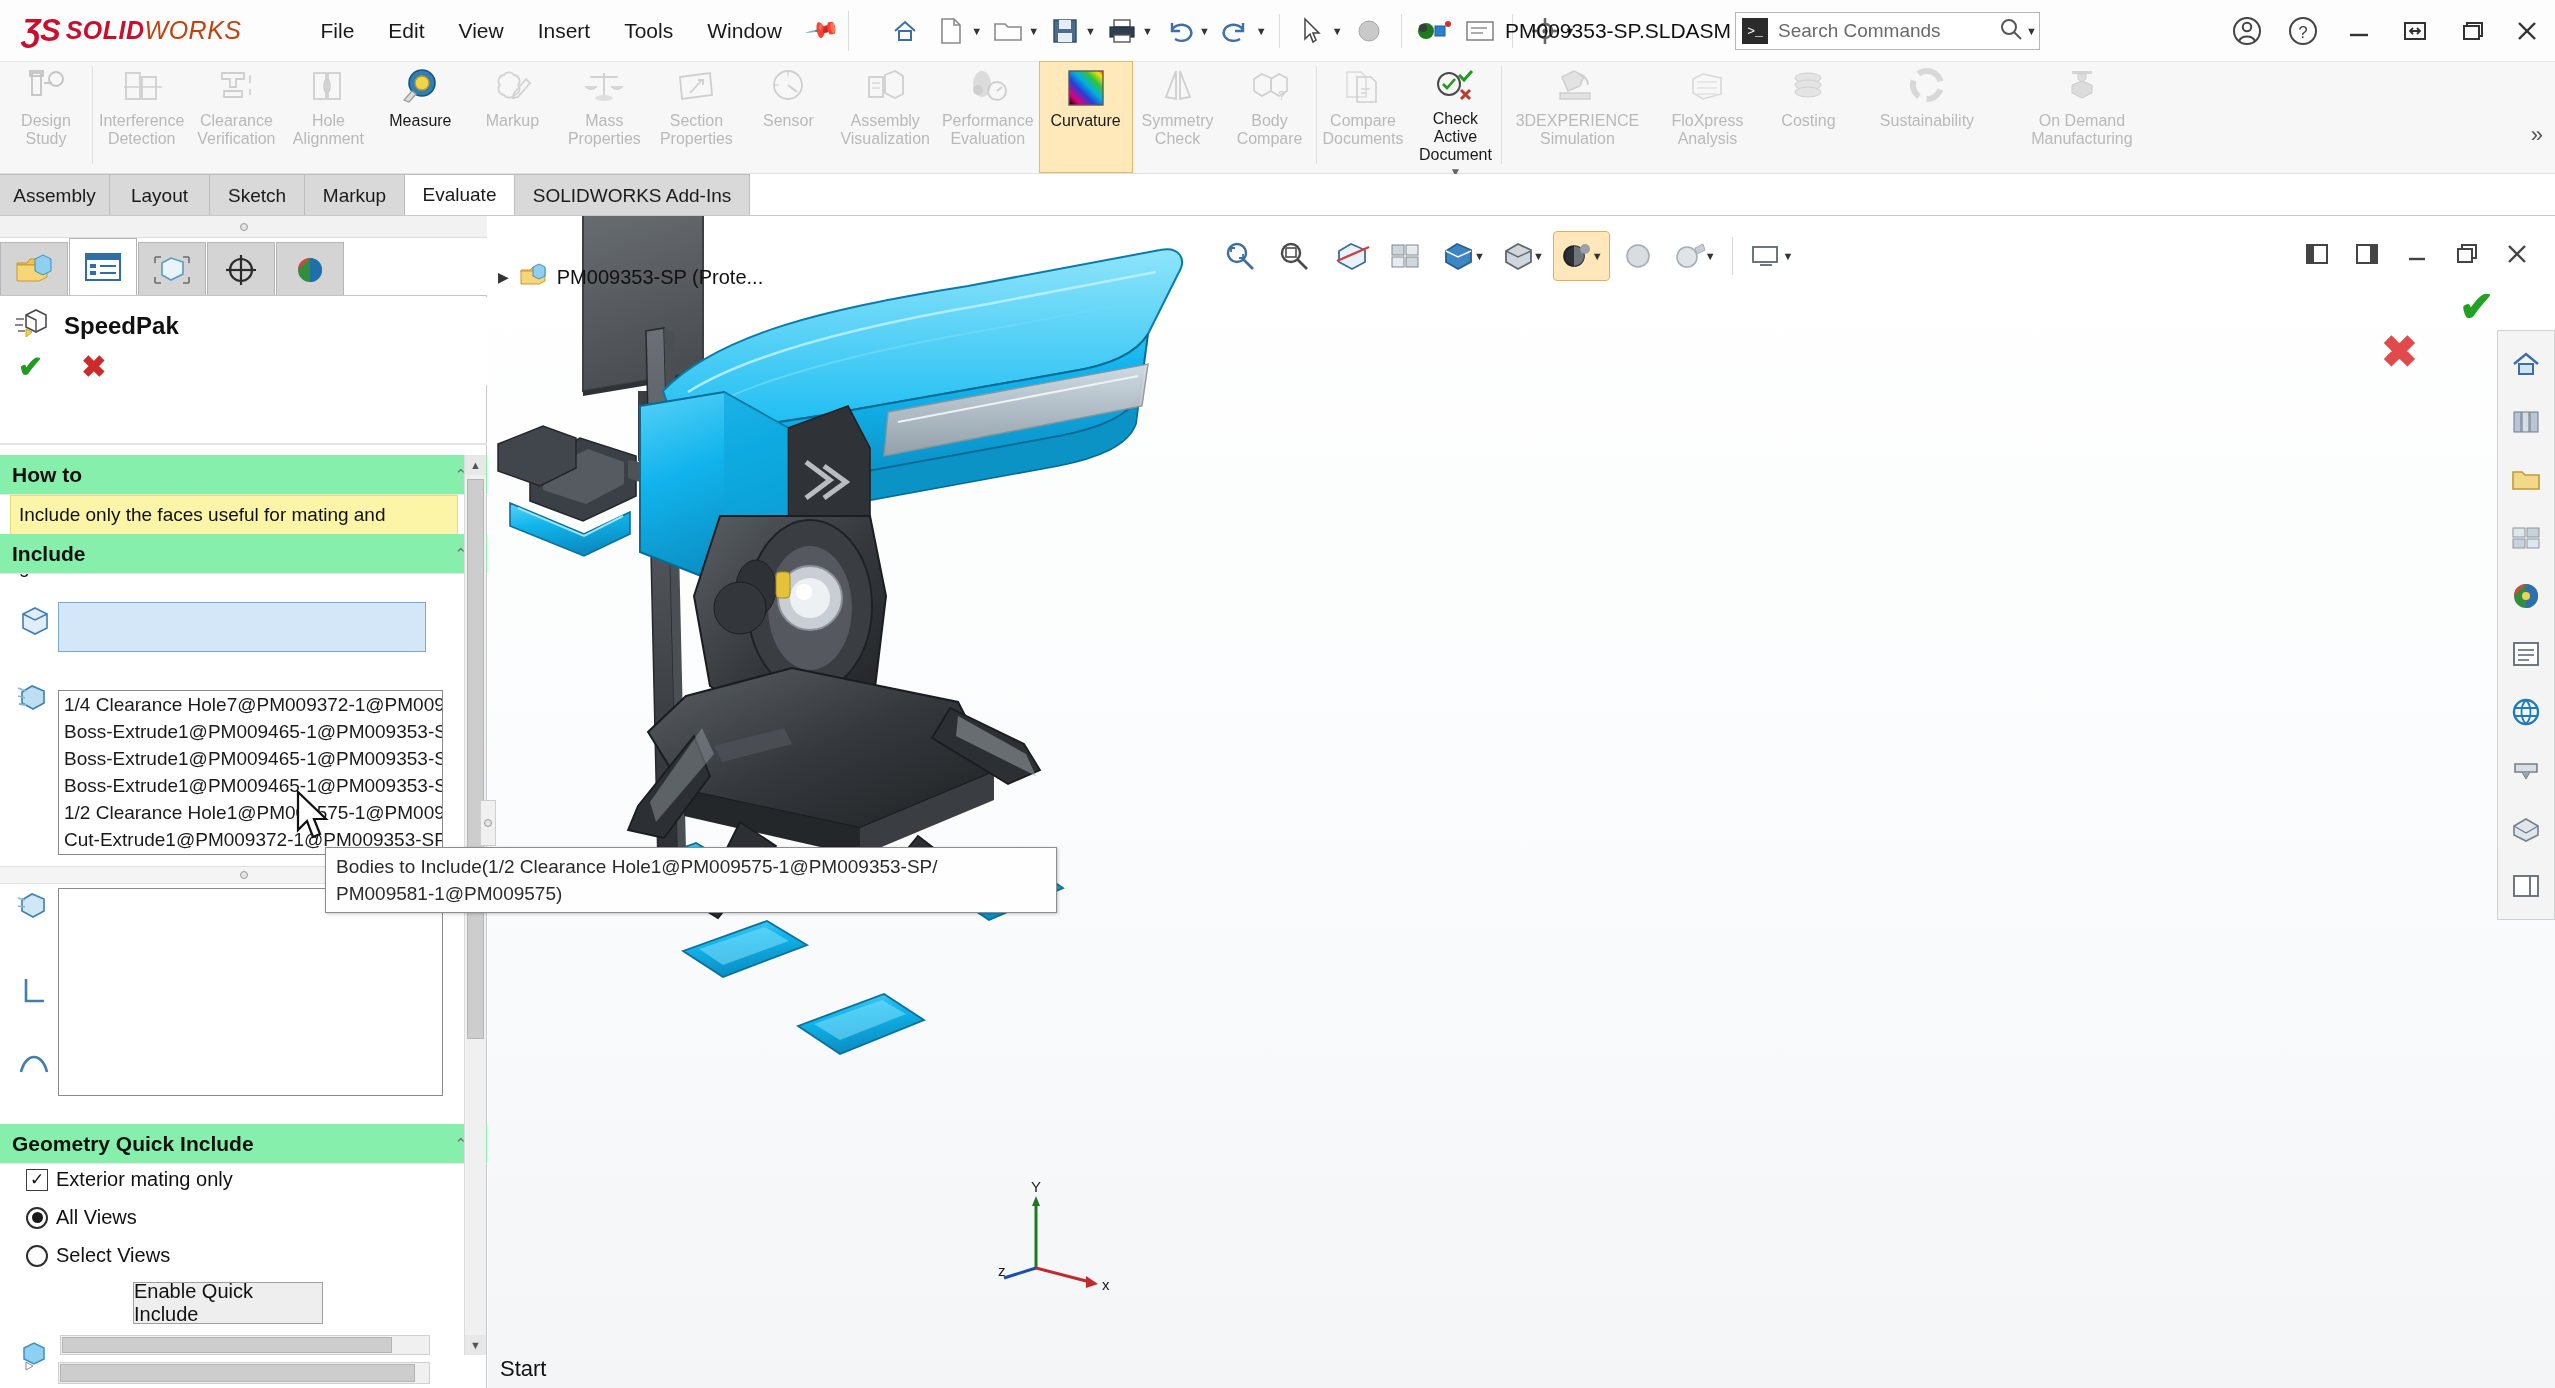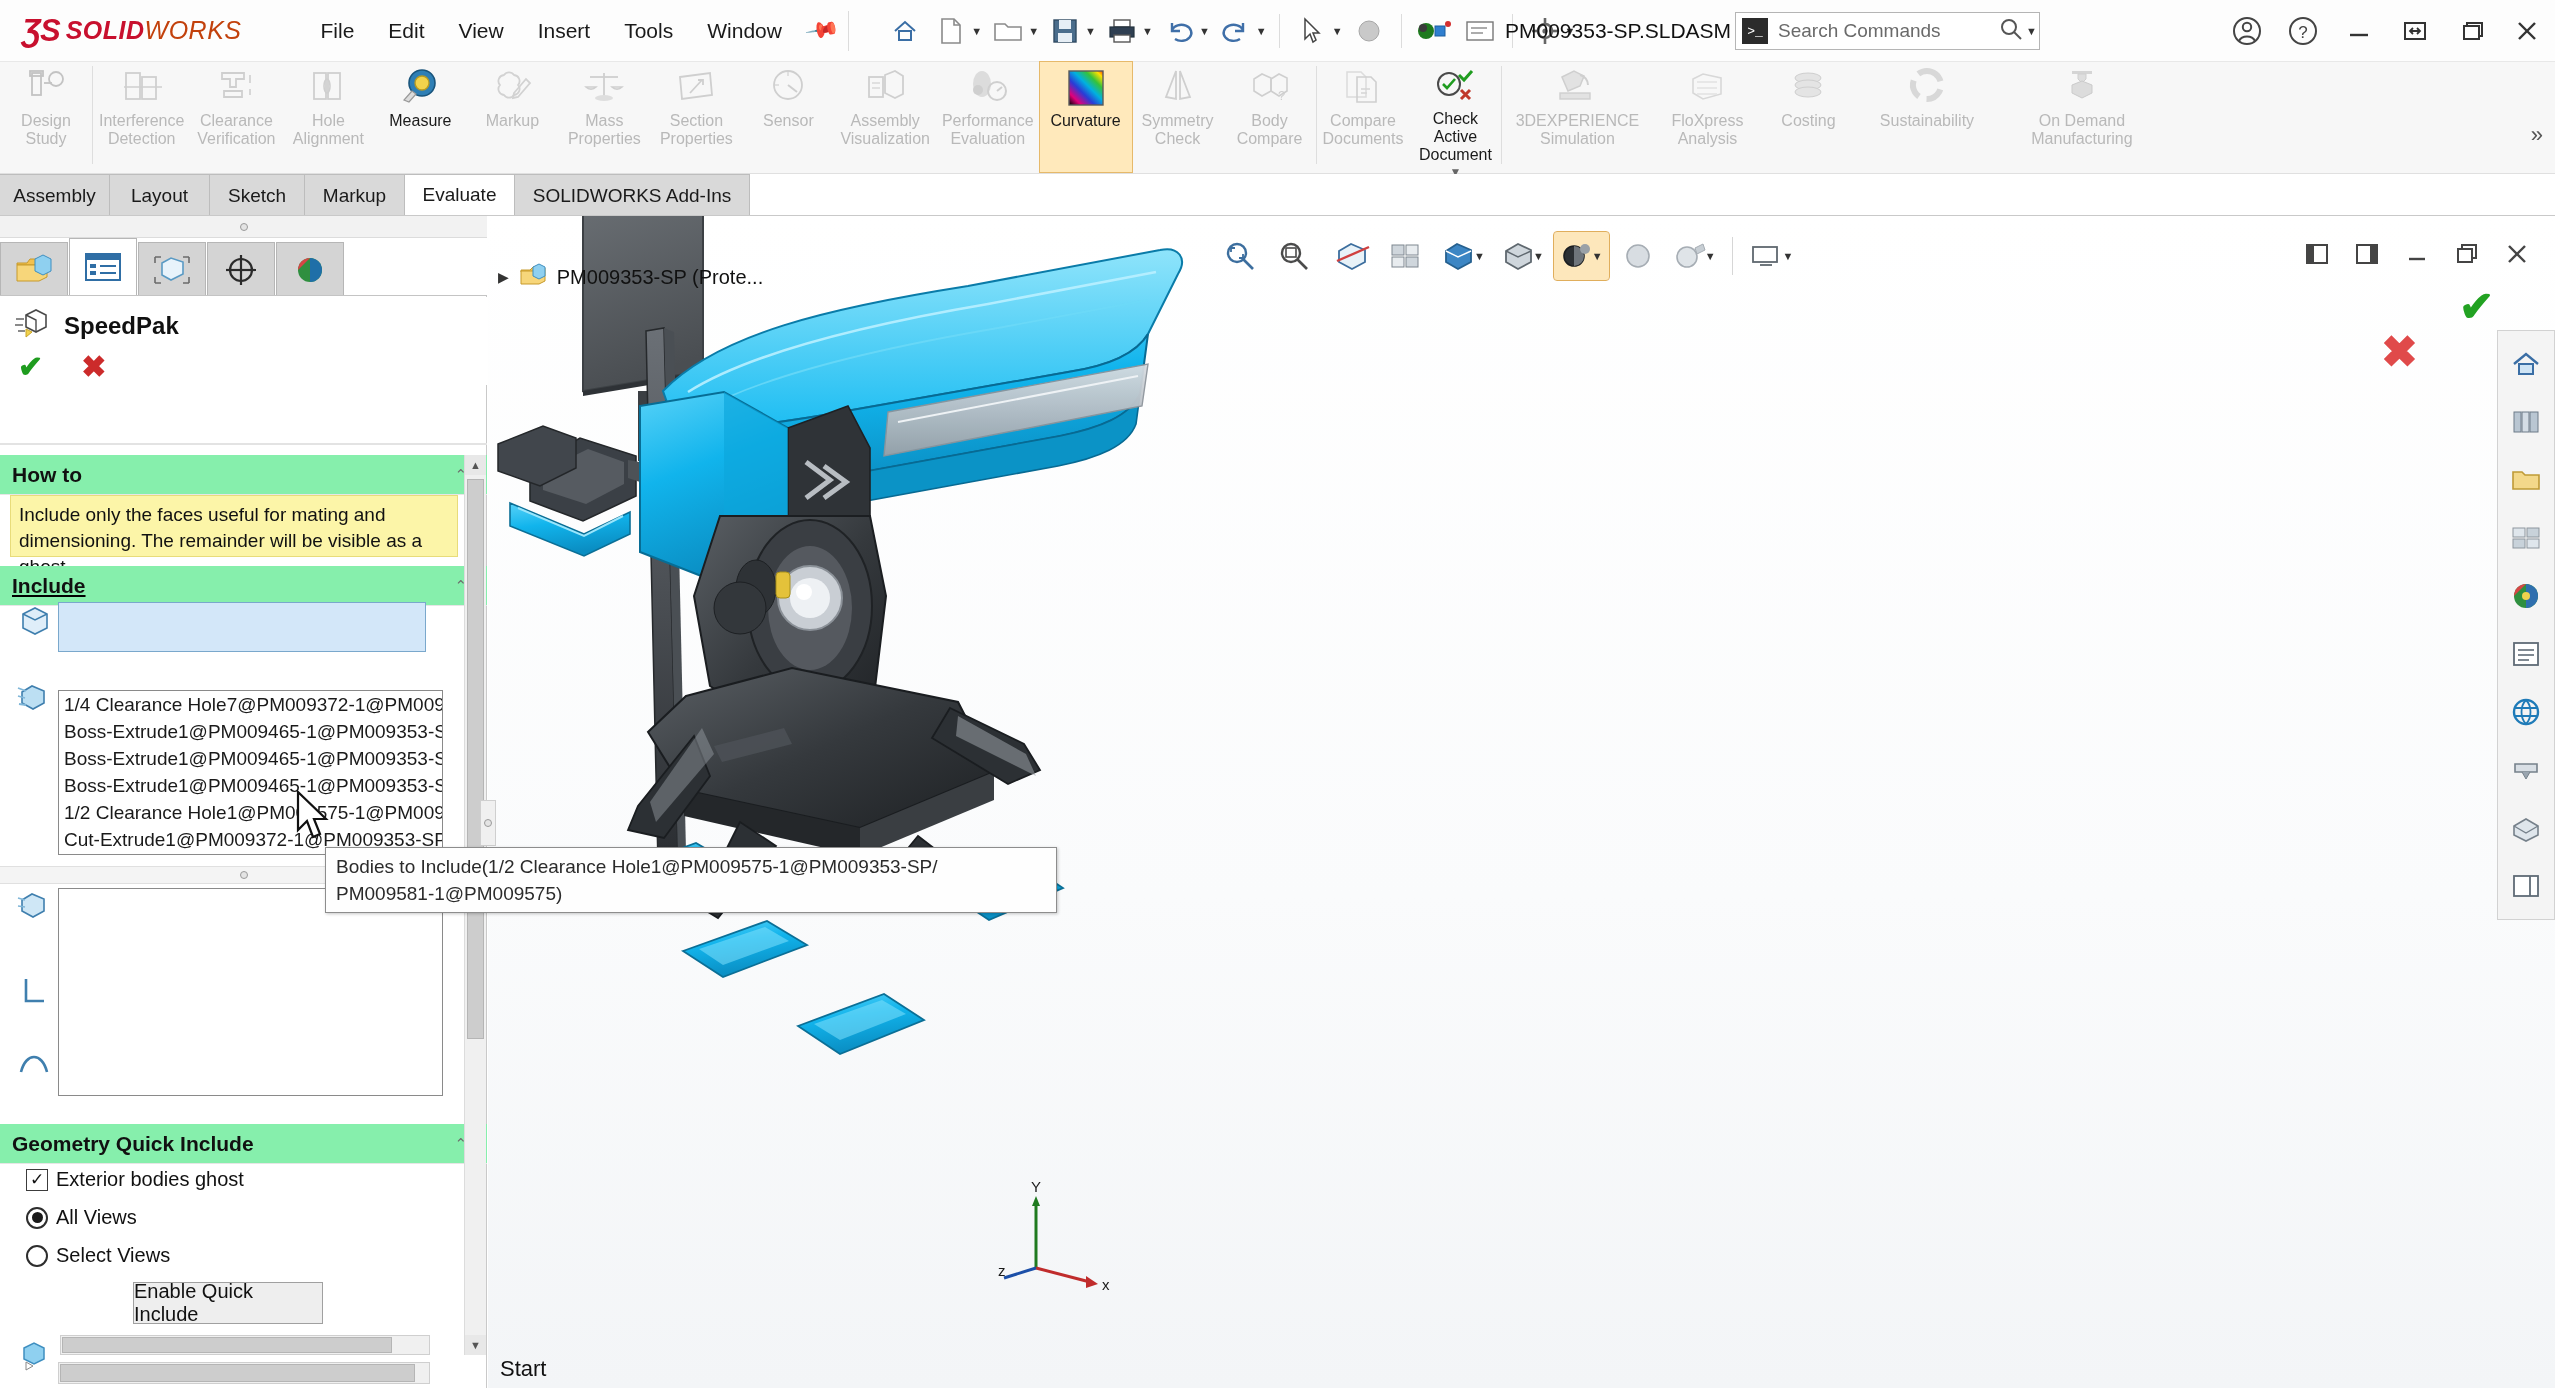--- a/index.html
+++ b/index.html
@@ -688,21 +688,21 @@
   <div class="helpq">?</div>
 
   <div class="sepline" style="top:443px;"></div>
 
   <div class="section-hdr" style="top:455px;">
     <span class="t">How to</span>
     <span class="v">⌃</span>
   </div>
   <div class="howto-box" style="top:495px; height:62px;">Include only the faces useful for mating and dimensioning.  The remainder will be visible as a ghost.</div>
 
-  <div class="section-hdr" style="top:566px;text-decoration:underline;">
+  <div class="section-hdr" style="top:534px;">
     <span class="t">Include</span>
     <span class="v">⌃</span>
   </div>
 
   <div class="sideicon" style="left:18px; top:605px;">
     <svg width="34" height="34" viewBox="0 0 34 34">
         <path d="M5 9 l12 -6 l12 6 v14 l-12 6 l-12 -6 z" fill="#dfeef9" stroke="#3f7fae" stroke-width="1.6"></path>
         <path d="M5 9 l12 6 l12 -6" fill="none" stroke="#3f7fae" stroke-width="1.4"></path>
       </svg>
   </div>
@@ -745,21 +745,21 @@
   </div>
   <div class="listbox" style="left:58px; top:888px; width:385px; height:208px;"></div>
 
   <div class="section-hdr" style="top:1124px;">
     <span class="t">Geometry Quick Include</span>
     <span class="v">⌃</span>
   </div>
 
   <div class="cbrow" style="left:26px; top:1168px;">
     <span class="cbox">✓</span>
-    <span>Exterior bodies ghost</span>
+    <span>Exterior mating only</span>
   </div>
   <div class="cbrow" style="left:26px; top:1206px;">
     <span class="radio">
         <span class="in"></span>
       </span>
     <span>All Views</span>
   </div>
   <div class="cbrow" style="left:26px; top:1244px;">
     <span class="radio"></span>
     <span>Select Views</span>

